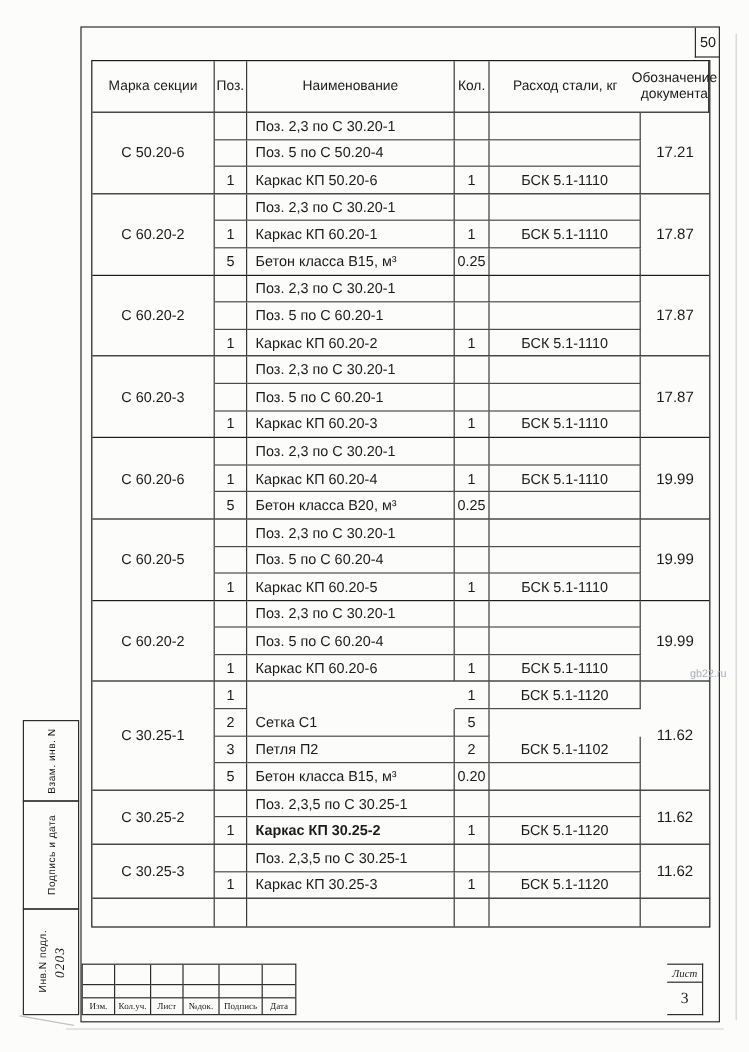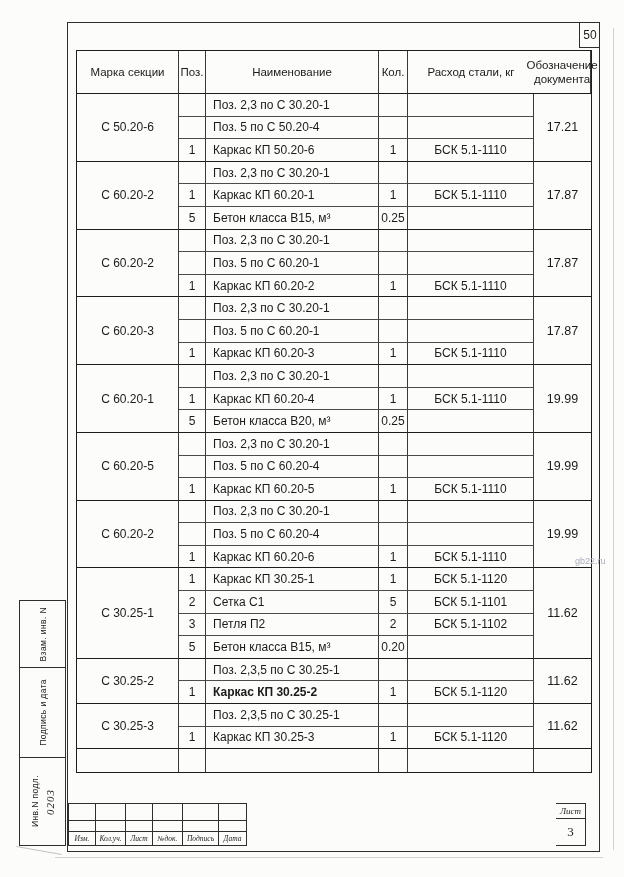--- a/index.html
+++ b/index.html
@@ -35,21 +35,21 @@
   
   .sb-box { position:absolute; left:19px; width:47px; border:1.3px solid #2e2e2e;
            box-sizing:border-box; display:flex; align-items:center; justify-content:center; gap:4px; }
   .vtext { writing-mode:vertical-rl; transform:rotate(180deg); font-size:8.5px;
            letter-spacing:0.4px; white-space:nowrap; }
   .hand { font-family:"Liberation Serif", serif; font-style:italic; font-size:11px; letter-spacing:1px; }
   
   .tb-change { position:absolute; left:68px; top:803px; width:179px; height:43px;
            border:1.3px solid #2e2e2e; box-sizing:border-box;
            display:grid; grid-template-columns:27px 30px 27px 30px 36px 1fr;
-           grid-template-rows:17px 11px 1fr;font-style:italic; }
+           grid-template-rows:17px 11px 1fr; }
   .tbc { border-right:1px solid #2e2e2e; border-bottom:1px solid #2e2e2e; box-sizing:border-box; }
   .tbl { border-right:1px solid #2e2e2e; box-sizing:border-box;
            display:flex; align-items:center; justify-content:center;
            font-family:"Liberation Serif", serif; font-size:7.5px; white-space:nowrap; overflow:hidden; }
   .tb-title { position:absolute; left:247px; top:803px; width:309px; height:43px;
            border-top:1.3px solid #2e2e2e; border-bottom:1.3px solid #2e2e2e;
            border-right:1.3px solid #2e2e2e; box-sizing:border-box;
            display:flex; align-items:center; justify-content:center;
            font-family:"Liberation Serif", serif; font-size:16px; letter-spacing:1px; }
   .tb-sheet { position:absolute; left:556px; top:803px; width:30px; height:43px;
@@ -133,21 +133,21 @@
       <div class="cell c-doc" style="grid-area: 11 / 5 / span 1;"></div>
       <div class="cell c-pos" style="grid-area: 12 / 2 / span 1;"></div>
       <div class="cell c-name" style="grid-area: 12 / 3 / span 1;">Поз. 5 по С 60.20-1</div>
       <div class="cell c-qty" style="grid-area: 12 / 4 / span 1;"></div>
       <div class="cell c-doc" style="grid-area: 12 / 5 / span 1;"></div>
       <div class="cell c-pos group-end" style="grid-area: 13 / 2 / span 1;">1</div>
       <div class="cell c-name group-end" style="grid-area: 13 / 3 / span 1;">Каркас КП 60.20-3</div>
       <div class="cell c-qty group-end" style="grid-area: 13 / 4 / span 1;">1</div>
       <div class="cell c-doc group-end" style="grid-area: 13 / 5 / span 1;">БСК 5.1-1110</div>
       <div class="cell c-steel group-end" style="grid-area: 11 / 6 / span 3;">17.87</div>
-      <div class="cell c-mark group-end" style="grid-area: 14 / 1 / span 3;">С 60.20-1</div>
+      <div class="cell c-mark group-end" style="grid-area: 14 / 1 / span 3;">С 60.20-6</div>
       <div class="cell c-pos" style="grid-area: 14 / 2 / span 1;"></div>
       <div class="cell c-name" style="grid-area: 14 / 3 / span 1;">Поз. 2,3 по С 30.20-1</div>
       <div class="cell c-qty" style="grid-area: 14 / 4 / span 1;"></div>
       <div class="cell c-doc" style="grid-area: 14 / 5 / span 1;"></div>
       <div class="cell c-pos" style="grid-area: 15 / 2 / span 1;">1</div>
       <div class="cell c-name" style="grid-area: 15 / 3 / span 1;">Каркас КП 60.20-4</div>
       <div class="cell c-qty" style="grid-area: 15 / 4 / span 1;">1</div>
       <div class="cell c-doc" style="grid-area: 15 / 5 / span 1;">БСК 5.1-1110</div>
       <div class="cell c-pos group-end" style="grid-area: 16 / 2 / span 1;">5</div>
       <div class="cell c-name group-end" style="grid-area: 16 / 3 / span 1;">Бетон класса В20, м³</div>
@@ -177,27 +177,25 @@
       <div class="cell c-name" style="grid-area: 21 / 3 / span 1;">Поз. 5 по С 60.20-4</div>
       <div class="cell c-qty" style="grid-area: 21 / 4 / span 1;"></div>
       <div class="cell c-doc" style="grid-area: 21 / 5 / span 1;"></div>
       <div class="cell c-pos group-end" style="grid-area: 22 / 2 / span 1;">1</div>
       <div class="cell c-name group-end" style="grid-area: 22 / 3 / span 1;">Каркас КП 60.20-6</div>
       <div class="cell c-qty group-end" style="grid-area: 22 / 4 / span 1;">1</div>
       <div class="cell c-doc group-end" style="grid-area: 22 / 5 / span 1;">БСК 5.1-1110</div>
       <div class="cell c-steel group-end" style="grid-area: 20 / 6 / span 3;">19.99</div>
       <div class="cell c-mark group-end" style="grid-area: 23 / 1 / span 4;">С 30.25-1</div>
       <div class="cell c-pos" style="grid-area: 23 / 2 / span 1;">1</div>
-      <div class="cell c-name" style="grid-area: 23 / 3 / span 1;">Каркас КП 30.25-1</div>
       <div class="cell c-qty" style="grid-area: 23 / 4 / span 1;">1</div>
       <div class="cell c-doc" style="grid-area: 23 / 5 / span 1;">БСК 5.1-1120</div>
       <div class="cell c-pos" style="grid-area: 24 / 2 / span 1;">2</div>
       <div class="cell c-name" style="grid-area: 24 / 3 / span 1;">Сетка С1</div>
       <div class="cell c-qty" style="grid-area: 24 / 4 / span 1;">5</div>
-      <div class="cell c-doc" style="grid-area: 24 / 5 / span 1;">БСК 5.1-1101</div>
       <div class="cell c-pos" style="grid-area: 25 / 2 / span 1;">3</div>
       <div class="cell c-name" style="grid-area: 25 / 3 / span 1;">Петля П2</div>
       <div class="cell c-qty" style="grid-area: 25 / 4 / span 1;">2</div>
       <div class="cell c-doc" style="grid-area: 25 / 5 / span 1;">БСК 5.1-1102</div>
       <div class="cell c-pos group-end" style="grid-area: 26 / 2 / span 1;">5</div>
       <div class="cell c-name group-end" style="grid-area: 26 / 3 / span 1;">Бетон класса В15, м³</div>
       <div class="cell c-qty group-end" style="grid-area: 26 / 4 / span 1;">0.20</div>
       <div class="cell c-doc group-end" style="grid-area: 26 / 5 / span 1;"></div>
       <div class="cell c-steel group-end" style="grid-area: 23 / 6 / span 4;">11.62</div>
       <div class="cell c-mark group-end" style="grid-area: 27 / 1 / span 2;">С 30.25-2</div>

